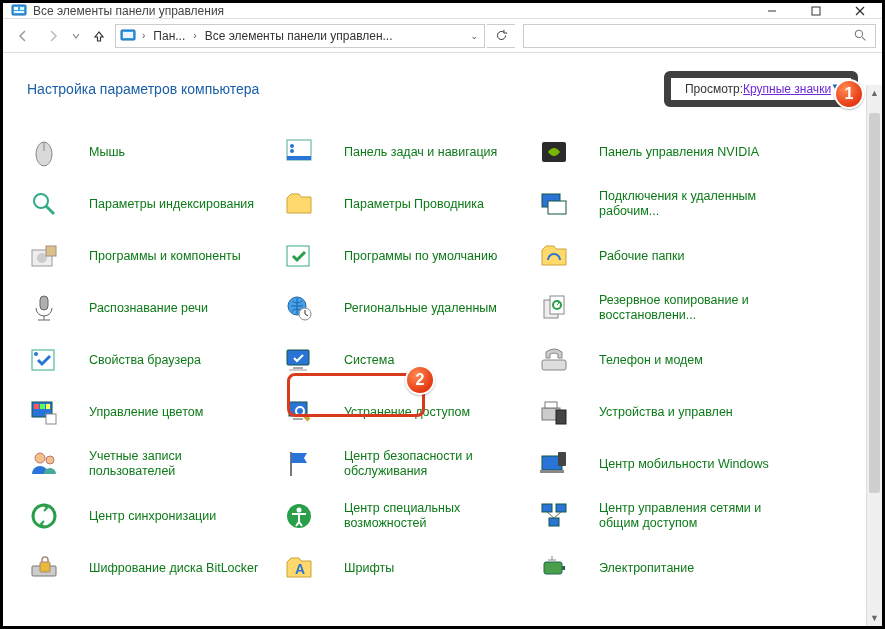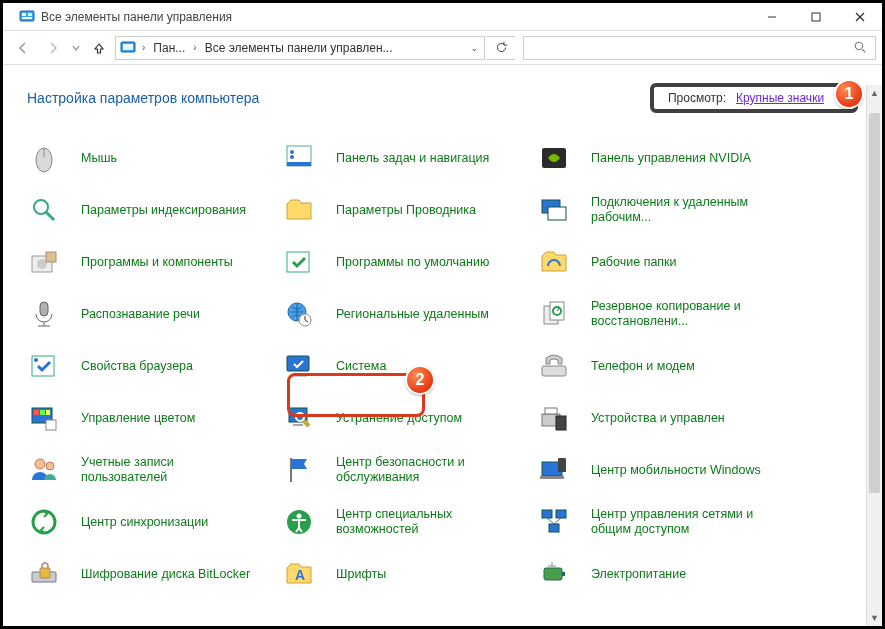--- a/index.html
+++ b/index.html
@@ -1,46 +1,46 @@
 <!DOCTYPE html>
 <html><head>
 <meta charset="utf-8">
 <style>
 * { box-sizing: border-box; margin: 0; padding: 0; font-family: "Segoe UI", Tahoma, sans-serif; }
 body { background: #fff; width: 885px; height: 629px; overflow: hidden; position: relative; border: 3px solid #000; }
 
 
-.titlebar { height: 28px; background: #fff; display: flex; align-items: center; padding-left: 16px; font-size: 12px; color: #444; border-bottom: 1px solid #e0e0e0; }
+.titlebar { height: 16px; background: #fff; display: flex; align-items: center; padding-left: 8px; font-size: 12px; color: #444; border-bottom: 1px solid #e0e0e0; }
 .titlebar .spacer { flex: 1; }
 .titlebar .winbtn { width: 44px; height: 28px; display: flex; align-items: center; justify-content: center; font-size: 11px; color: #555; }
 .app-icon { width: 16px; height: 16px; margin-right: 6px; display:inline-block; }
 
 
 .navbar { height: 34px; display: flex; align-items: center; padding: 0 6px 0 6px; border-bottom: 1px solid #e0e0e0; gap: 2px; }
 .navbtn { width: 28px; height: 28px; display: flex; align-items: center; justify-content: center; color: #888; font-size: 14px; }
 .navbtn.enabled { color: #333; }
 .addressbar { flex: 0 0 370px; height: 24px; border: 1px solid #ccc; display: flex; align-items: center; padding: 0 4px; font-size: 12px; color: #333; gap: 4px; overflow:hidden; white-space:nowrap; }
 .addressbar .chev { font-size: 10px; color: #555; padding:0 2px; }
 .addressbar .seg { padding:0 2px; }
 .addr-end { margin-left:auto; display:flex; align-items:center; gap:8px; }
 .refresh-cell { width: 28px; height:24px; border-top:1px solid #ccc; border-bottom:1px solid #ccc; display:flex; align-items:center; justify-content:center; font-size:13px;}
 .searchbox { flex: 1; height: 24px; border: 1px solid #ccc; margin-left: 6px; display:flex; align-items:center; justify-content:flex-end; padding-right:8px; color:#666; font-size:12px;}
 
 
 .heading-row { display:flex; align-items:center; padding: 18px 24px 10px 24px; }
 .heading { color:#1a5fa7; font-size: 14px; text-align: center; }
-.view-group { margin-left:auto; display:flex; align-items:flex-start; gap:10px; border:4px solid #404040; border-radius:6px; padding:4px 12px 4px 14px; position:relative;}
+.view-group { margin-left:auto; display:flex; align-items:flex-start; border:7px solid #404040; border-radius:6px; padding:4px 12px 4px 14px; position:relative;}
 .view-lbl { font-size:12px; color:#333; }
 .view-val { font-size:12px; color:#6d28d9;text-decoration:underline; }
 .view-drop { font-size:8px; color:#1a66c7; }
 
 
 .content { position:relative; height: 520px; overflow:hidden; padding-left: 24px; }
 .grid { display:grid; grid-template-columns: repeat(3, 250px); column-gap:5px; row-gap:14px; padding-top:10px;}
-.item { display:flex; align-items:center; gap:20px; height:38px; cursor:pointer;}
+.item { display:flex; align-items:center; gap:28px; height:38px; cursor:pointer;}
 .ico { width:34px; height:34px; flex:0 0 34px; display:flex; align-items:center; justify-content:center; }
 .lbl { color:#0c7a18; font-size:12.5px; line-height:1.2; max-width:180px;}
 
 
 .scrollbar { position:absolute; right:0; top:82px; bottom:0; width:16px; background:#f0f0f0; border-left:1px solid #ddd;}
 .scroll-arrow { height:16px; display:flex; align-items:center; justify-content:center; font-size:9px; color:#666; background:#f0f0f0;}
 .scroll-thumb { position:absolute; top:28px; left:2px; right:2px; height:380px; background:#cfcfcf; border-radius:2px;}
 
 
 .callout { position:absolute; width:30px; height:30px; border-radius:50%; background: radial-gradient(circle at 35% 30%, #ff8a50, #e63a14 70%); border:2px solid #fff; box-shadow:0 1px 2px rgba(0,0,0,.3); color:#fff; display:flex; align-items:center; justify-content:center; font-weight:bold; font-size:16px; z-index:50;}

